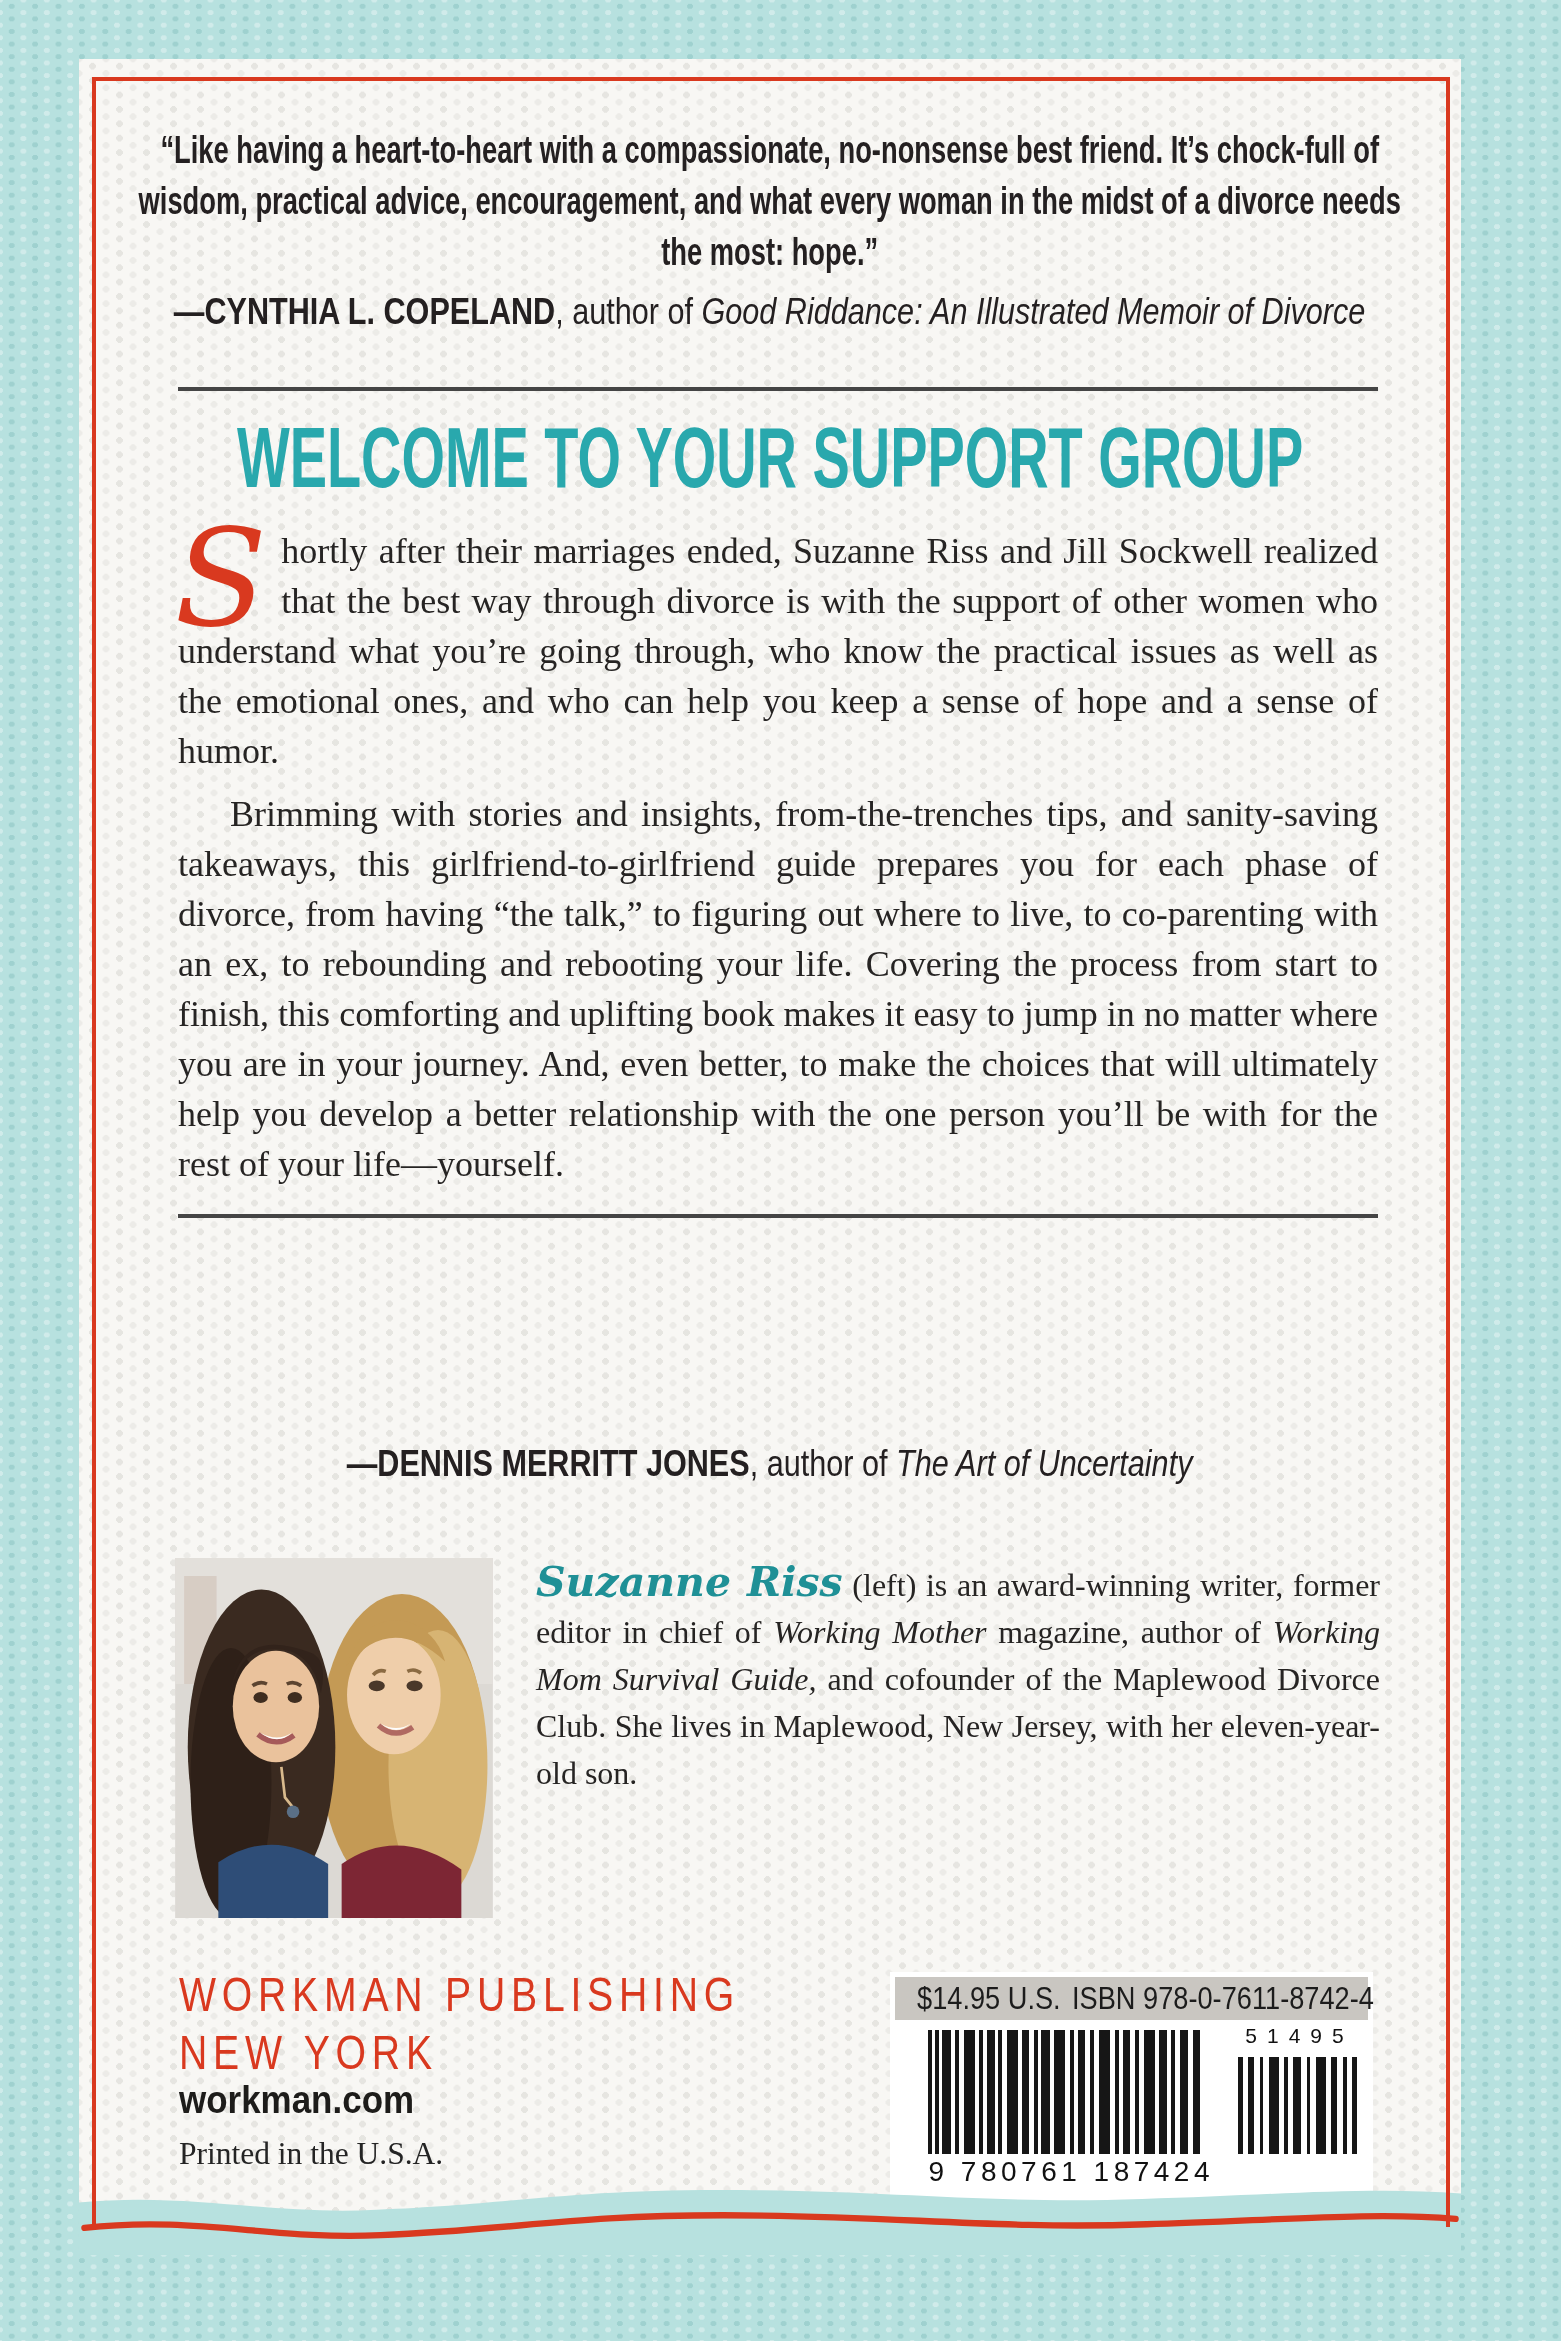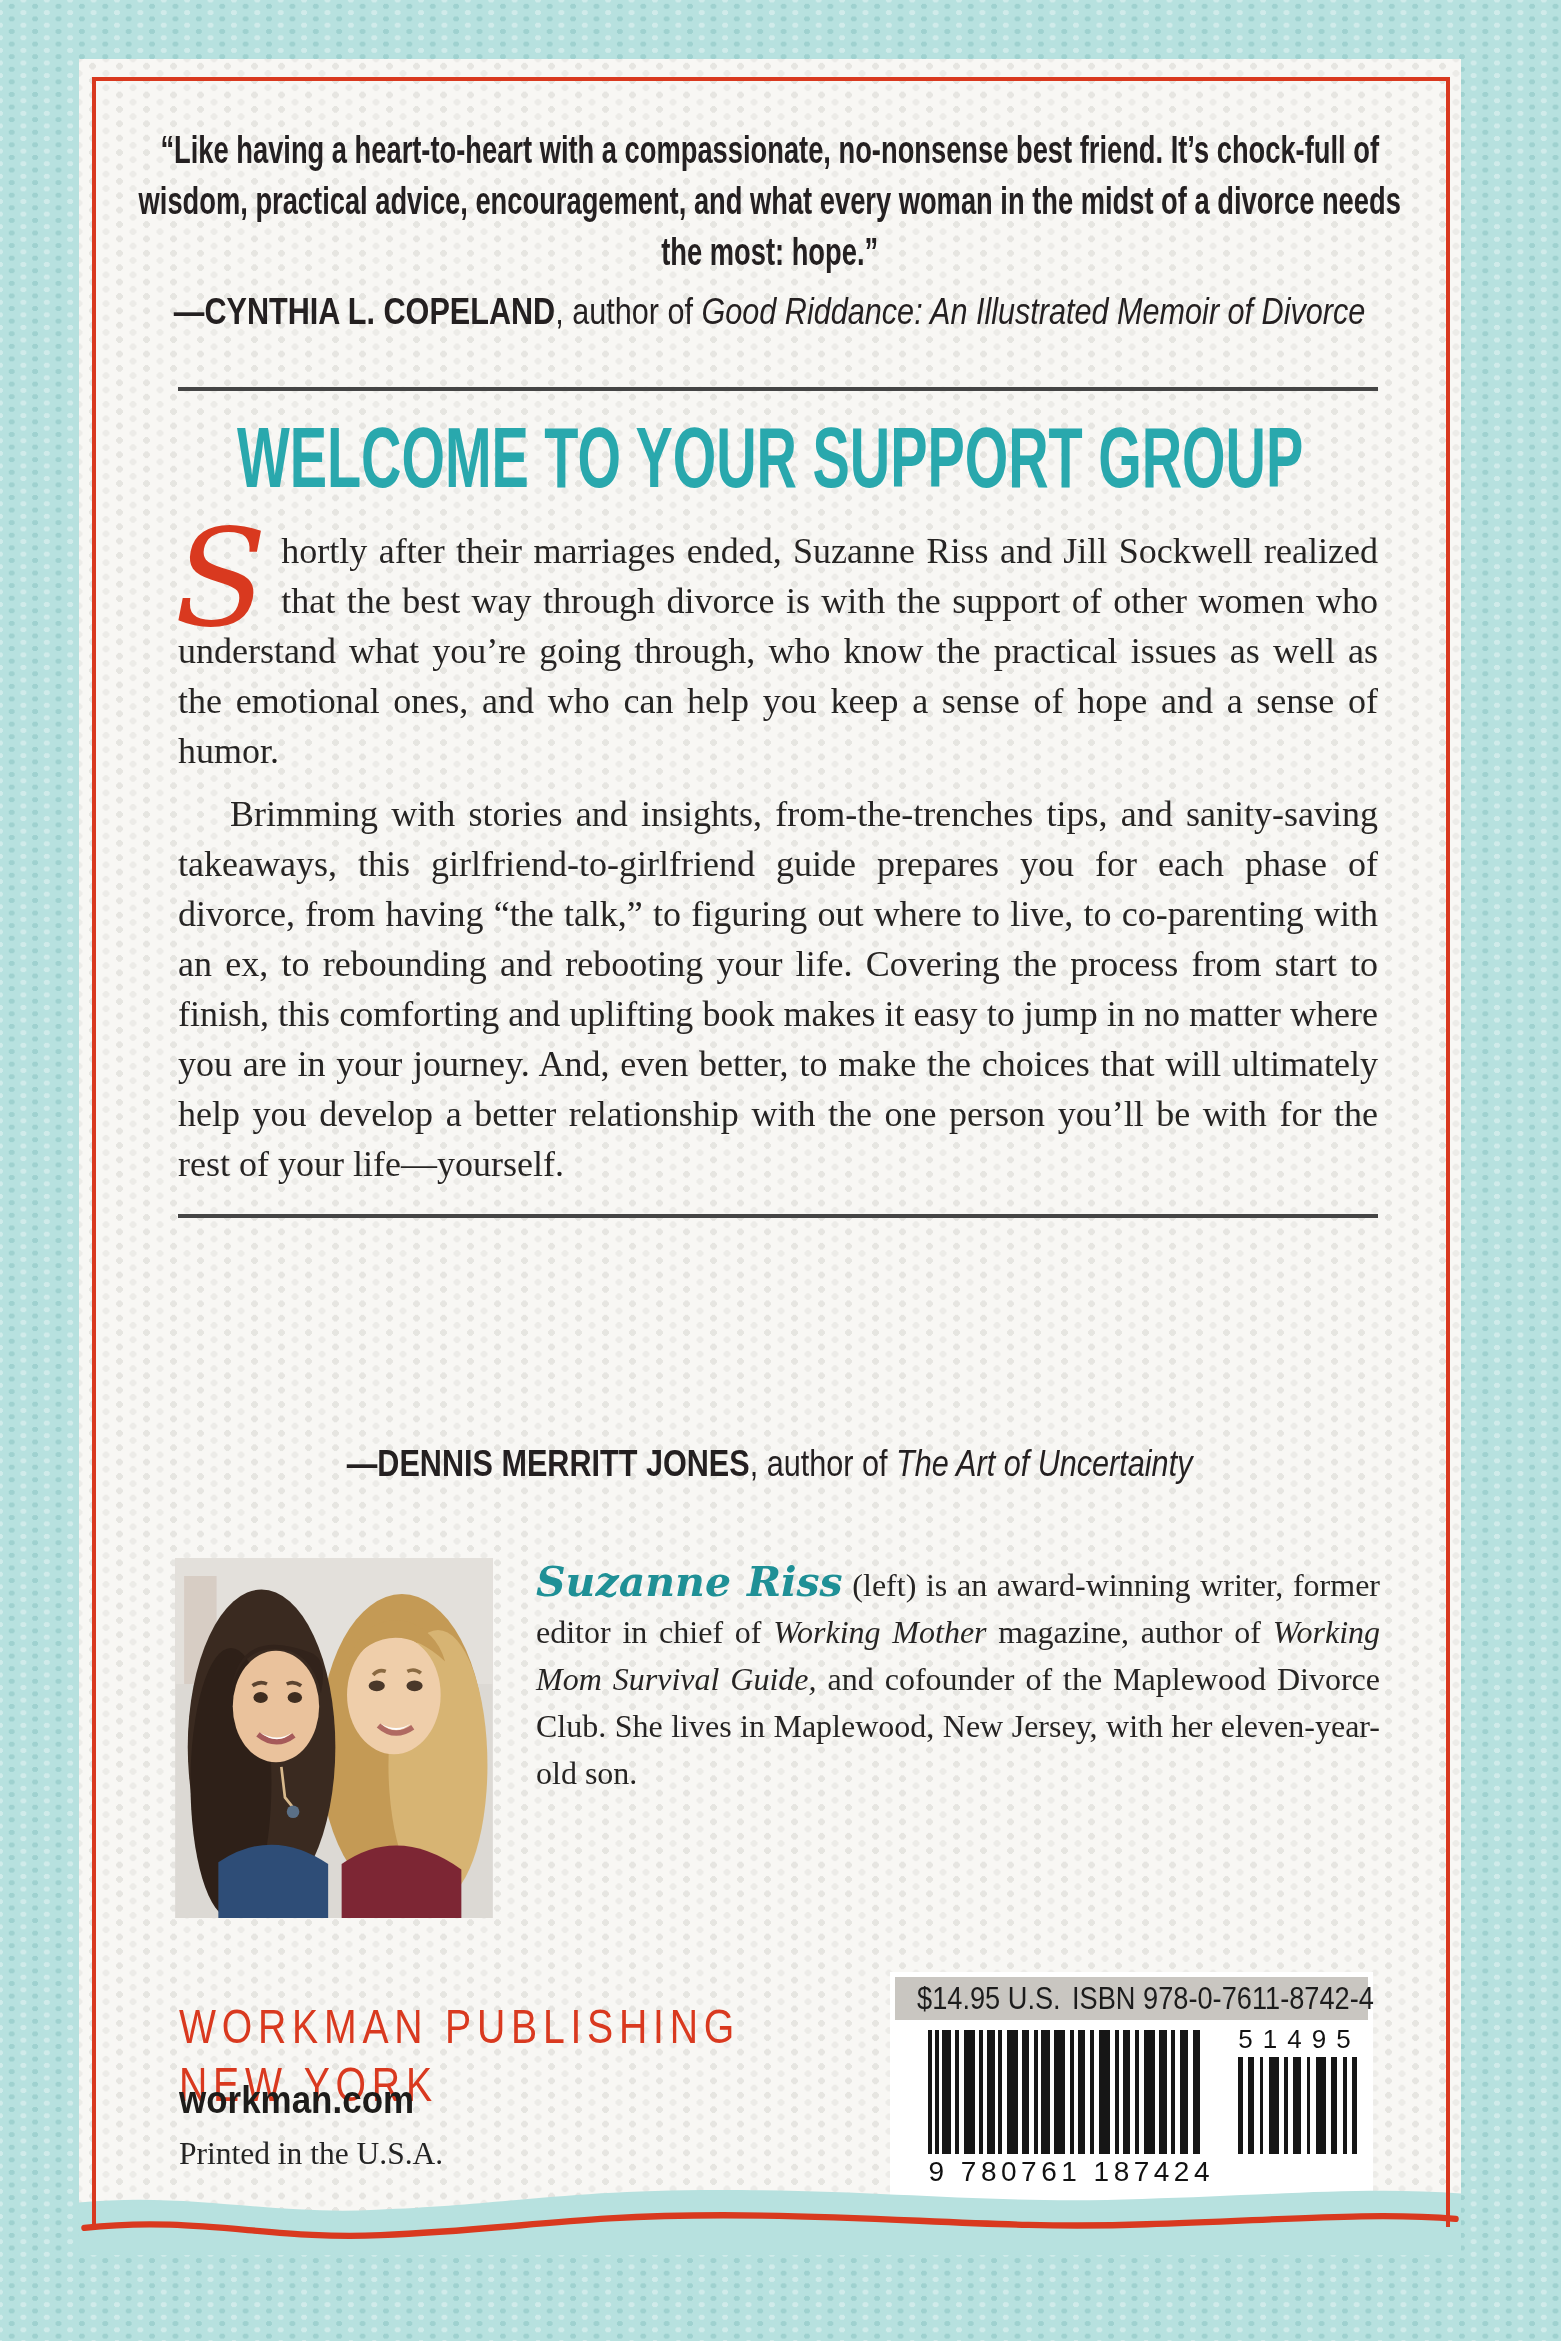--- a/index.html
+++ b/index.html
@@ -73,42 +73,42 @@
     color:#262423;text-align:justify;
   }
   .bio .script{
     font-family:"DejaVu Serif",serif;font-style:italic;font-weight:bold;
     color:#1f9096;font-size:41px;line-height:41px;
   }
   
   .pub{
     left:100px;color:#d9391f;
     font-family:"Liberation Sans",sans-serif;
-    font-size:49px;line-height:49px;letter-spacing:7.2px;margin-top:32px;
+    font-size:49px;line-height:49px;letter-spacing:7.2px;
   }
   .pub .condl{--sx:0.80;}
   .site{left:100px;top:2020px;color:#1d1c1a;font-family:"Liberation Sans",sans-serif;font-weight:bold;font-size:38px;}
   .site .condl{--sx:0.92;}
   .printed{left:100px;top:2077px;color:#242424;font-size:31.5px;font-family:"Liberation Serif",serif;}
   
   .bc-panel{left:811px;top:1913px;width:483px;height:230px;background:#ffffff;}
   .bc-strip{
     position:absolute;left:5.4px;right:5.4px;top:5.4px;height:43px;background:#c9c6c1;
     color:#1c1c1c;font-family:"Liberation Sans",sans-serif;font-size:32px;line-height:42px;
   }
   .bc-strip .price{position:absolute;left:21.6px;}
   .bc-strip .isbn{position:absolute;left:177px;}
   .ean-bars{position:absolute;left:38px;top:58px;width:272px;height:124px;}
   .ean-digits{
     position:absolute;left:18px;top:184px;width:306px;text-align:right;
     font-family:"Liberation Sans",sans-serif;font-size:28px;letter-spacing:4.5px;color:#111;
   }
   .addon-digits{
     position:absolute;left:348px;top:52px;width:123px;text-align:center;
-    font-family:"Liberation Sans",sans-serif;font-size:26px;letter-spacing:10px;color:#111;
+    font-family:"Liberation Sans",sans-serif;font-size:21px;letter-spacing:10px;color:#111;
   }
   .addon-bars{position:absolute;left:348px;top:85px;width:123px;height:97px;}
   
   .photo{left:96px;top:1499px;width:318px;height:360px;}
   .red-frame{
     left:12.6px;right:10.8px;top:18px;height:2146px;
     border:4.5px solid #d9391f;border-bottom:none;pointer-events:none;
   }
   .wave{left:0;top:2093px;width:1382px;height:103px;}
 </style>

